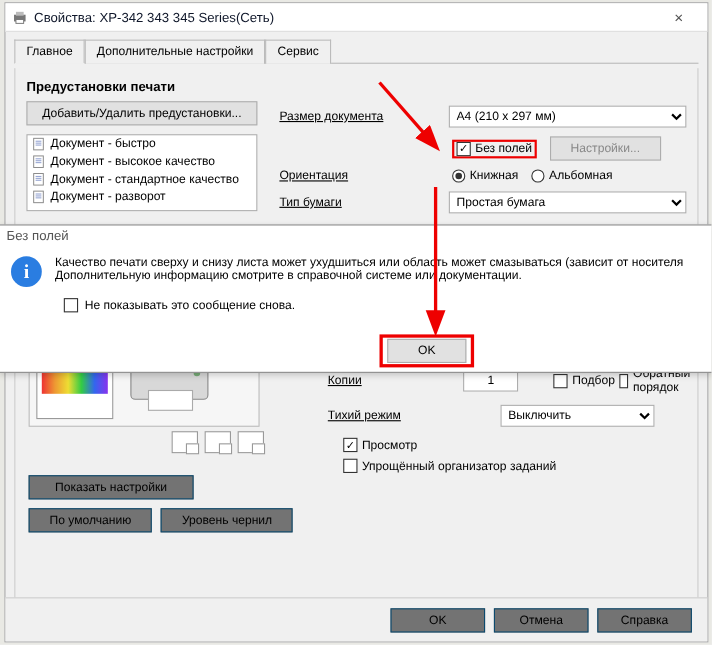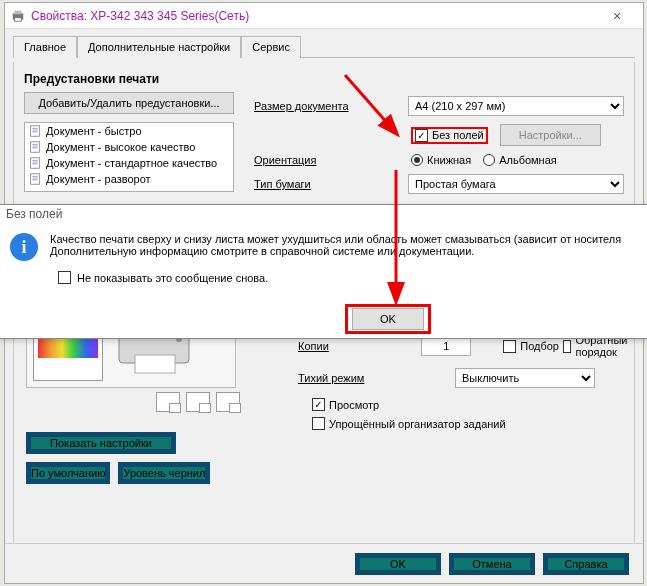--- a/index.html
+++ b/index.html
@@ -2,21 +2,21 @@
 <html><head>
 <meta charset="utf-8">
 <style>
 * { box-sizing: border-box; margin: 0; padding: 0; font-family: "Segoe UI", Tahoma, sans-serif; font-size: 11px; }
 body { background: #e9e9e4; width: 647px; height: 586px; position: relative; overflow: hidden; }
 
 
 .win { position: absolute; left: 4px; top: 2px; width: 640px; height: 582px; background: #f0f0f0; border: 1px solid #aaa; }
 .titlebar { height: 26px; background: #fff; border-bottom: 1px solid #ddd; display: flex; align-items: center; padding: 0 6px; }
 .titlebar .pico { width: 14px; height: 14px; margin-right: 6px; }
-.titlebar .ttl { color: #a21caf; font-size: 12px; flex: 1; }
+.titlebar .ttl { color: #0f172a; font-size: 12px; flex: 1; }
 .titlebar .close { width: 40px; height: 24px; text-align: center; color: #555; font-size: 14px; line-height: 24px; }
 
 .tabs { display: flex; margin: 6px 8px 0 8px; border-bottom: 1px solid #bbb; }
 .tab { padding: 4px 10px; border: 1px solid #bbb; border-bottom: none; background: #f0f0f0; position: relative; top: 1px; margin-right: 0; }
 .tab.active { background: #f0f0f0; border-bottom: 1px solid #f0f0f0; z-index: 2; }
 
 .pane { margin: 4px 8px 8px 8px; border: 1px solid #ccc; border-top: none; padding: 10px; background: #f0f0f0; height: 502px; position: relative; }
 
 .sect-header { font-weight: bold; font-size: 12px; margin-bottom: 6px; }
 .wide-btn { width: 210px; height: 22px; background: #e1e1e1; border: 1px solid #adadad; text-align: center; line-height: 20px; }
@@ -66,21 +66,21 @@
 
 .thumbrow { position:absolute; left:130px; top:90px; display:flex; gap:6px; }
 .thumb { width:24px;height:20px;border:1px solid #999;background:#fff; position:relative; }
 .thumb::after { content:""; position:absolute; right:-2px; bottom:-2px; width:10px;height:8px;border:1px solid #999;background:#fff; }
 
 .rcol2 { position:absolute; left:226px; top:0; width: 380px; }
 .rcol2 .rrow { margin-bottom: 10px; margin-left: 46px; }
 
 .bottom-left { position:absolute; left:0; top: 130px; display:flex; flex-direction:column; gap:8px; }
 .bottom-left .brow { display:flex; gap:8px; }
-.btn { height:22px; padding:0 0; background:#0f766e; border:5px solid #0c4a6e; display:inline-flex; align-items:center; justify-content:center; }
+.btn { height:22px; padding:0 18px; background:#737373; border:1px solid #0c4a6e; display:inline-flex; align-items:center; justify-content:center; }
 
 
 .footer { position:absolute; left:0; right:0; bottom:0; height: 40px; border-top:1px solid #ccc; display:flex; justify-content:flex-end; align-items:center; gap:8px; padding-right:14px; background:#f0f0f0; }
 .footer .btn { width: 86px; }
 
 
 .pico svg, .dico svg, .printer svg { width:100%; height:100%; display:block; }
 </style>
 </head>
 <body>

